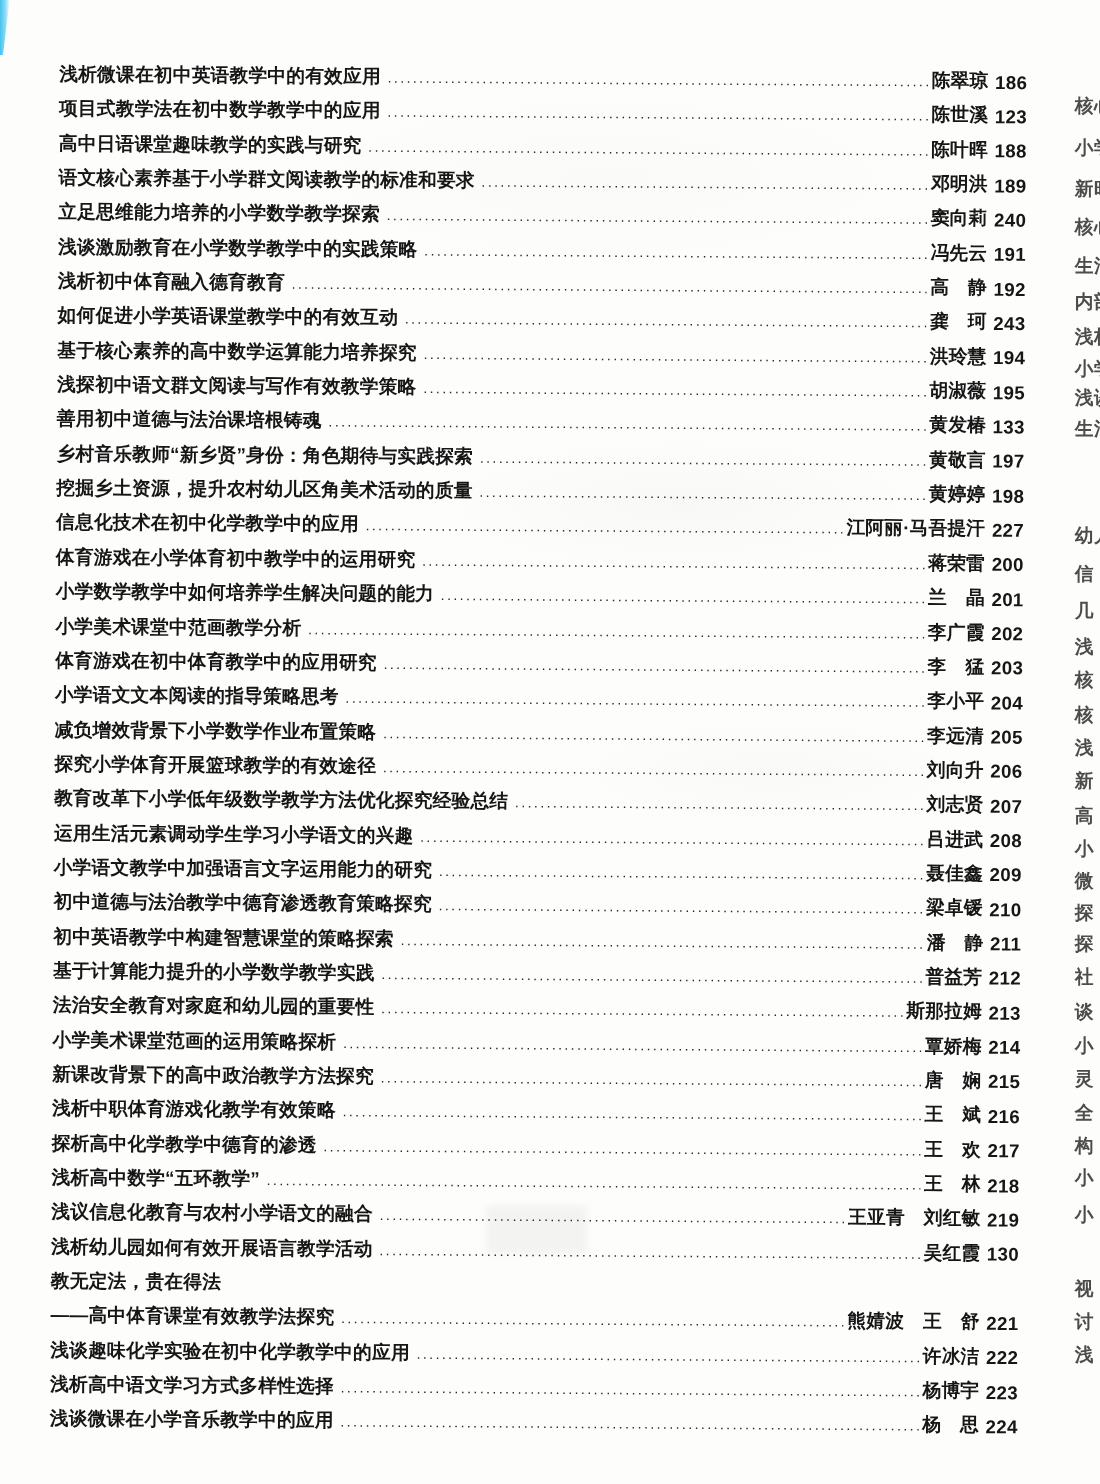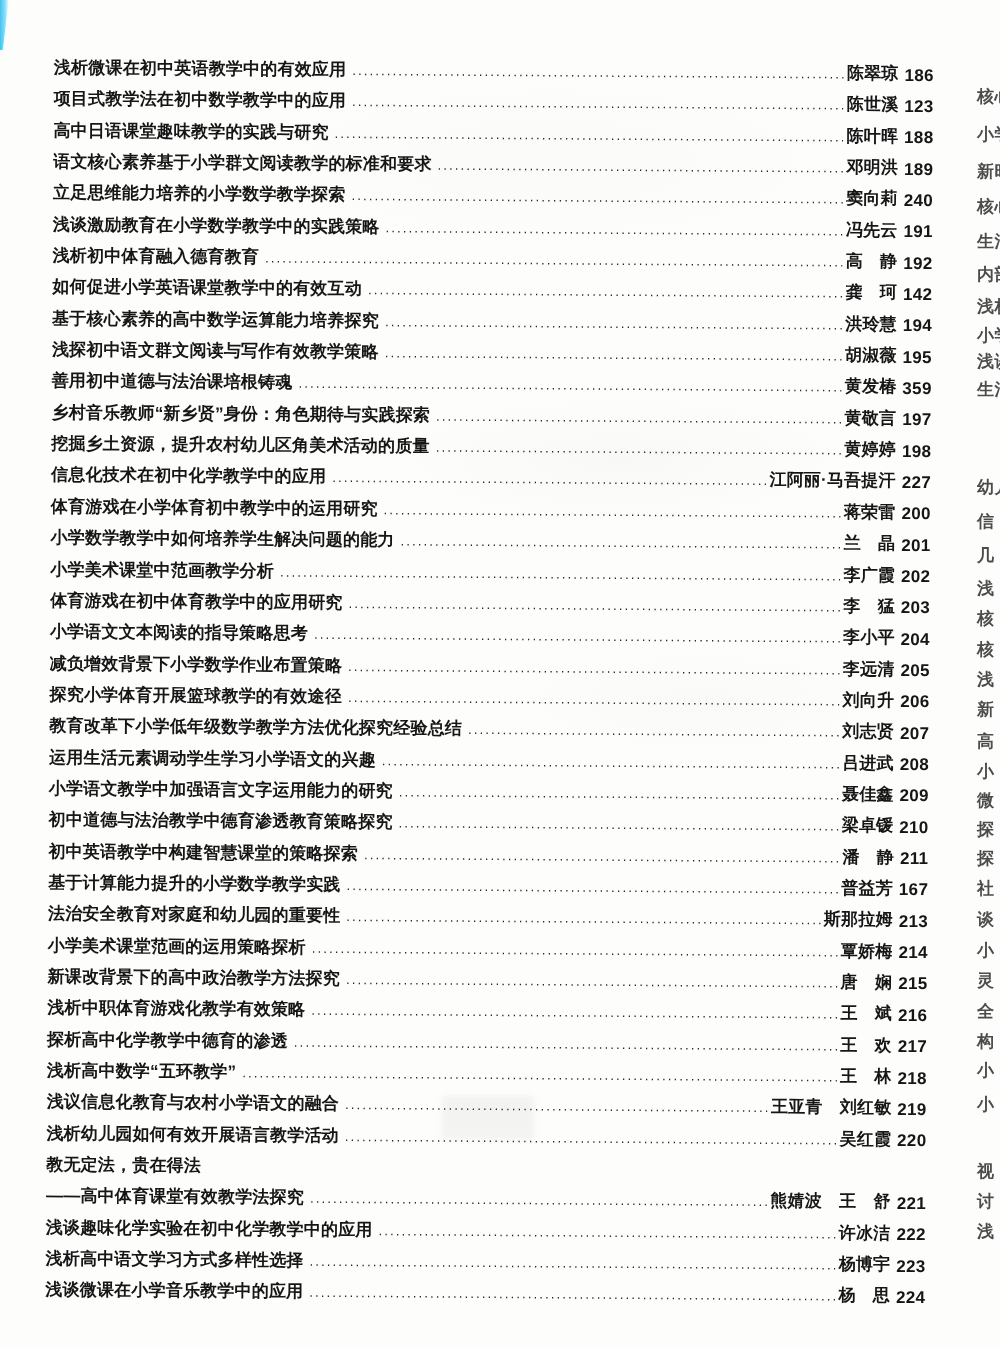--- a/index.html
+++ b/index.html
@@ -140,39 +140,39 @@
       <div class="toc-row">
         <span class="toc-title">浅析初中体育融入德育教育</span>
         <span class="leader"></span>
         <span class="toc-author">高　静</span>
         <span class="page-num">192</span>
       </div>
       <div class="toc-row">
         <span class="toc-title">如何促进小学英语课堂教学中的有效互动</span>
         <span class="leader"></span>
         <span class="toc-author">龚　珂</span>
-        <span class="page-num">142</span>
+        <span class="page-num">243</span>
       </div>
       <div class="toc-row">
         <span class="toc-title">基于核心素养的高中数学运算能力培养探究</span>
         <span class="leader"></span>
         <span class="toc-author">洪玲慧</span>
         <span class="page-num">194</span>
       </div>
       <div class="toc-row">
         <span class="toc-title">浅探初中语文群文阅读与写作有效教学策略</span>
         <span class="leader"></span>
         <span class="toc-author">胡淑薇</span>
         <span class="page-num">195</span>
       </div>
       <div class="toc-row">
         <span class="toc-title">善用初中道德与法治课培根铸魂</span>
         <span class="leader"></span>
         <span class="toc-author">黄发椿</span>
-        <span class="page-num">359</span>
+        <span class="page-num">133</span>
       </div>
       <div class="toc-row">
         <span class="toc-title">乡村音乐教师“新乡贤”身份：角色期待与实践探索</span>
         <span class="leader"></span>
         <span class="toc-author">黄敬言</span>
         <span class="page-num">197</span>
       </div>
       <div class="toc-row">
         <span class="toc-title">挖掘乡土资源，提升农村幼儿区角美术活动的质量</span>
         <span class="leader"></span>
@@ -254,21 +254,21 @@
       <div class="toc-row">
         <span class="toc-title">初中英语教学中构建智慧课堂的策略探索</span>
         <span class="leader"></span>
         <span class="toc-author">潘　静</span>
         <span class="page-num">211</span>
       </div>
       <div class="toc-row">
         <span class="toc-title">基于计算能力提升的小学数学教学实践</span>
         <span class="leader"></span>
         <span class="toc-author">普益芳</span>
-        <span class="page-num">167</span>
+        <span class="page-num">212</span>
       </div>
       <div class="toc-row">
         <span class="toc-title">法治安全教育对家庭和幼儿园的重要性</span>
         <span class="leader"></span>
         <span class="toc-author">斯那拉姆</span>
         <span class="page-num">213</span>
       </div>
       <div class="toc-row">
         <span class="toc-title">小学美术课堂范画的运用策略探析</span>
         <span class="leader"></span>
@@ -302,21 +302,21 @@
       <div class="toc-row">
         <span class="toc-title">浅议信息化教育与农村小学语文的融合</span>
         <span class="leader"></span>
         <span class="toc-author">王亚青　刘红敏</span>
         <span class="page-num">219</span>
       </div>
       <div class="toc-row">
         <span class="toc-title">浅析幼儿园如何有效开展语言教学活动</span>
         <span class="leader"></span>
         <span class="toc-author">吴红霞</span>
-        <span class="page-num">220</span>
+        <span class="page-num">130</span>
       </div>
       <div class="toc-row">
         <span class="toc-title">教无定法，贵在得法</span>
       </div>
       <div class="toc-row">
         <span class="toc-title">——高中体育课堂有效教学法探究</span>
         <span class="leader"></span>
         <span class="toc-author">熊婧波　王　舒</span>
         <span class="page-num">221</span>
       </div>

